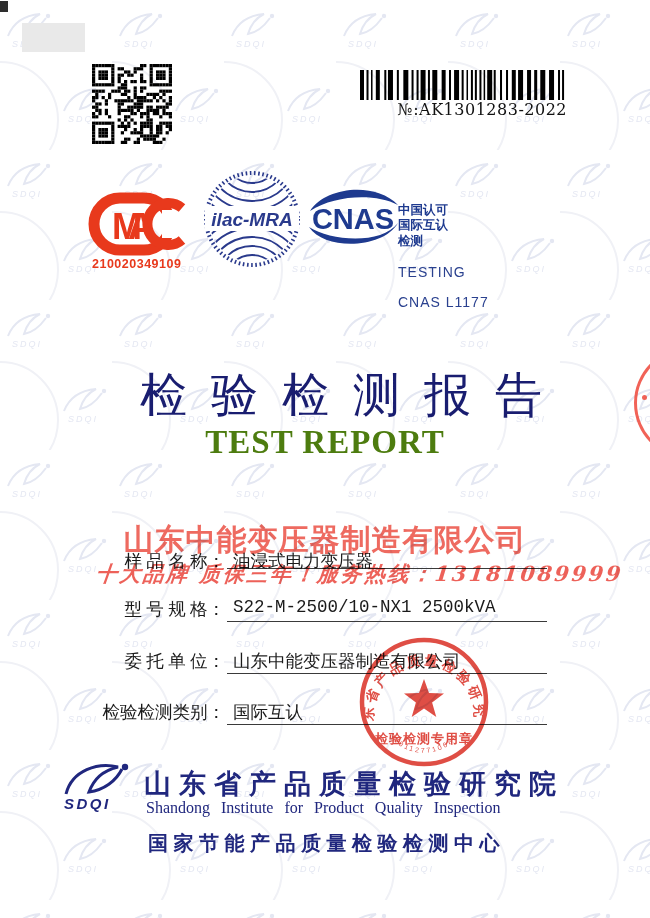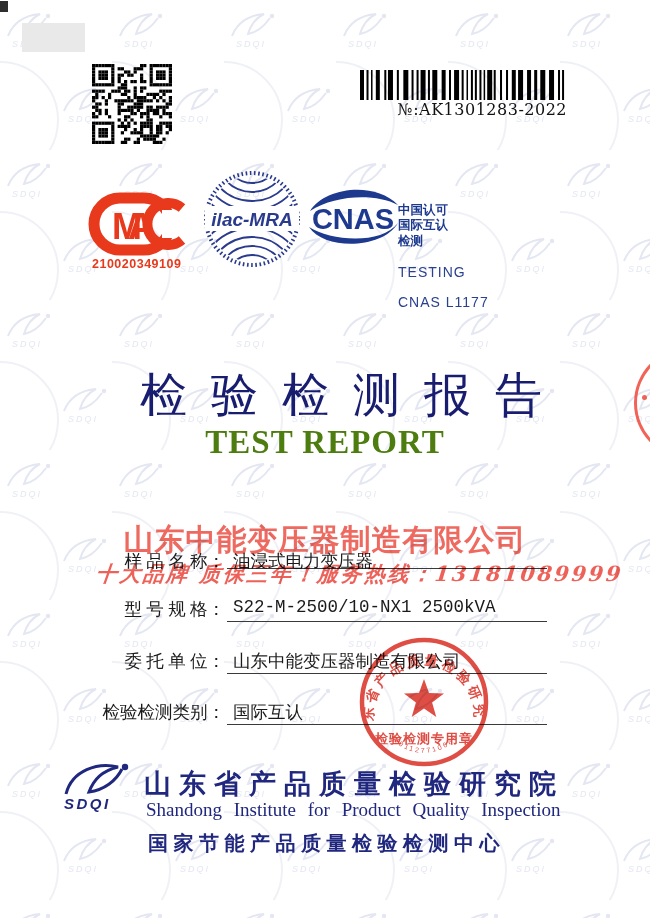--- a/index.html
+++ b/index.html
@@ -62,21 +62,21 @@
   .field-line{left:227px;width:320px;height:0;border-bottom:1.6px solid #3a3a3a;z-index:1;}
   .stamp{left:356px;top:636px;z-index:5;opacity:0.9;mix-blend-mode:multiply;}
   .edge-stamp{left:634px;top:346px;width:110px;height:108px;border-radius:50%;
     border:3.5px solid rgba(238,70,58,0.85);z-index:5;}
   .edge-dot{left:642px;top:395px;width:5px;height:5px;border-radius:50%;
     background:rgba(238,70,58,0.85);z-index:5;}
   .sdqi-logo{left:58px;top:760px;z-index:2;}
   .f-cn1{left:144px;top:766px;z-index:2;font-family:"DejaVu Serif",serif;
     font-size:27px;font-weight:600;color:#20277e;letter-spacing:8px;white-space:nowrap;}
   .f-en1{left:146px;top:799px;z-index:2;font-family:"Liberation Serif",serif;
-    font-size:19px;color:#20277e;word-spacing:7px;white-space:nowrap;}
+    font-size:16px;color:#20277e;word-spacing:7px;white-space:nowrap;}
   .f-cn2{left:148px;top:830px;z-index:2;font-family:"DejaVu Serif",serif;
     font-size:20px;font-weight:600;color:#20277e;letter-spacing:5.5px;white-space:nowrap;}
   .f-en2{left:148px;top:859px;z-index:2;font-family:"Liberation Serif",serif;
     font-size:15px;font-weight:bold;color:#20277e;white-space:nowrap;}
 </style>
 </head>
 <body>
 
 <div class="page">
 

